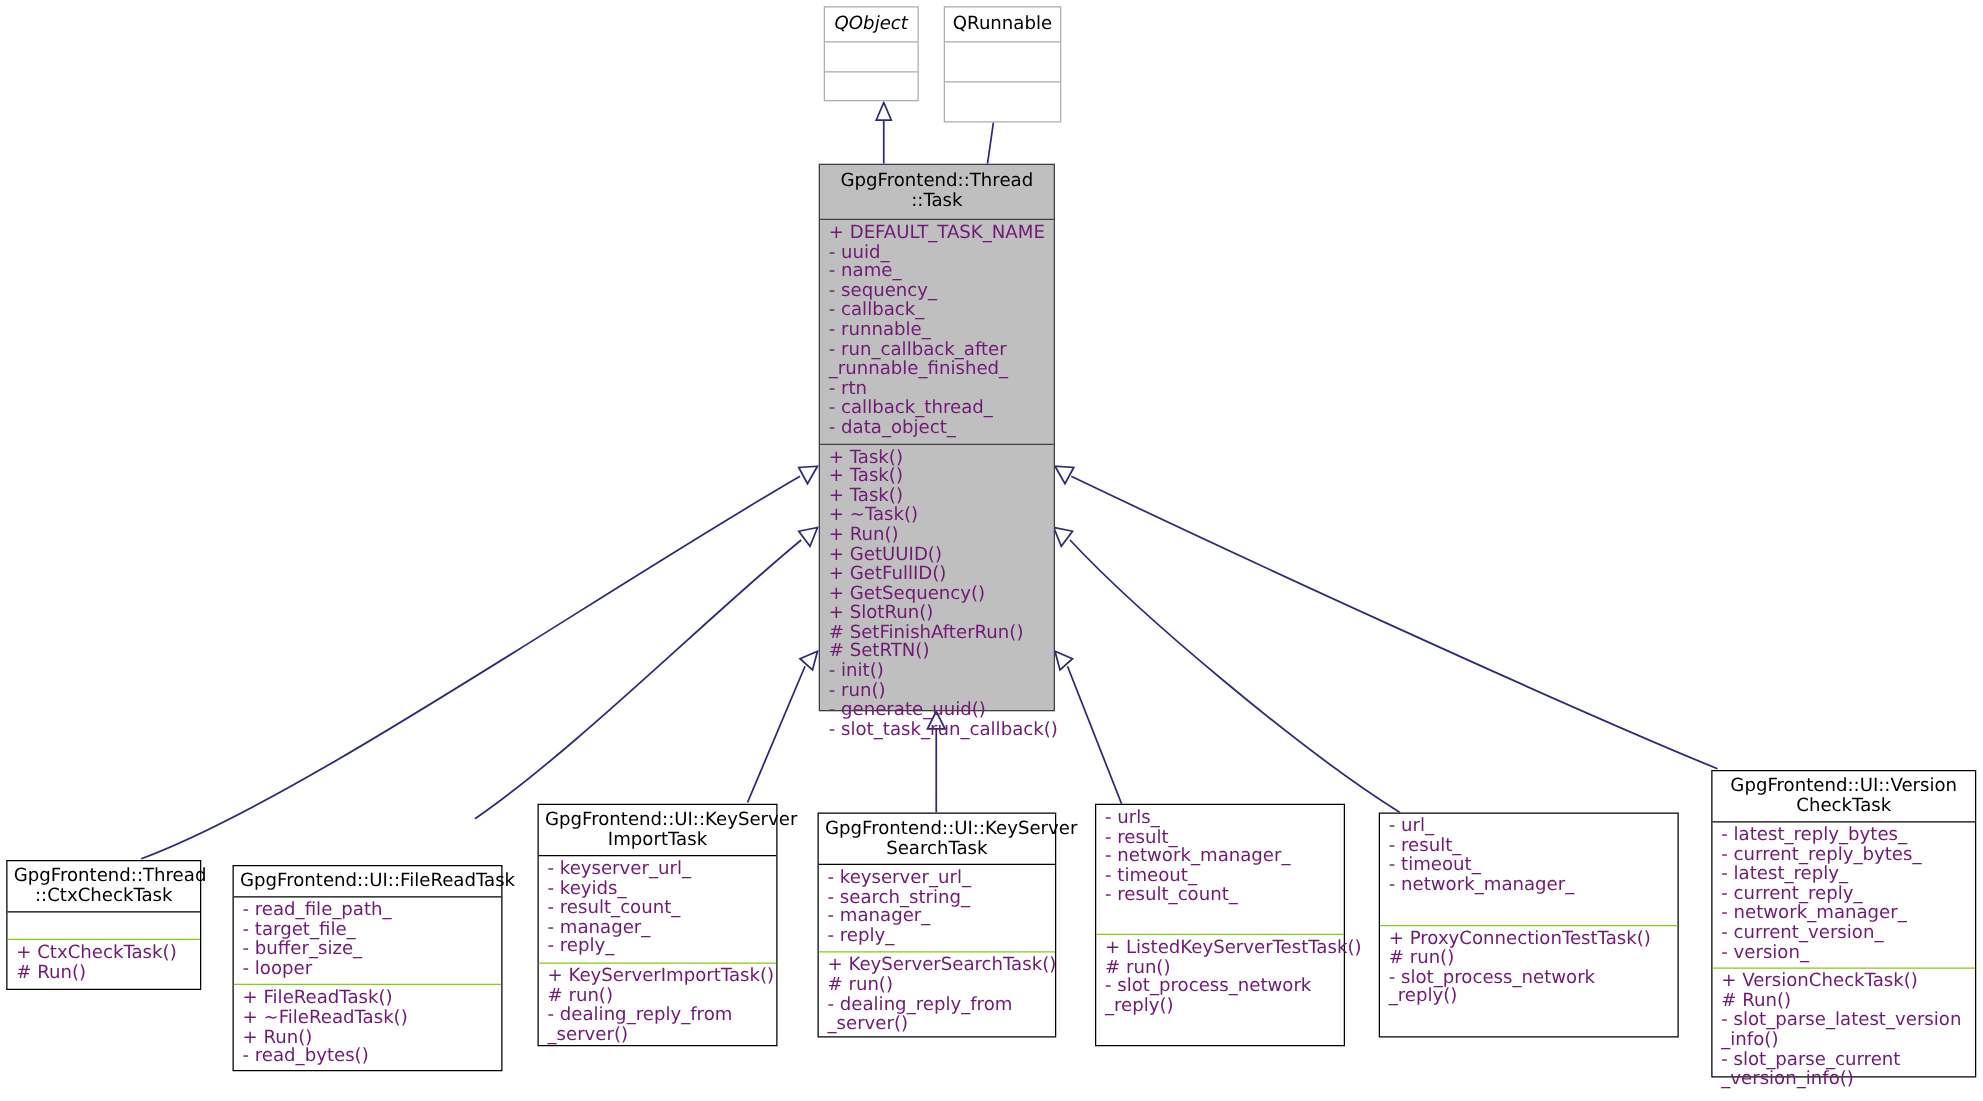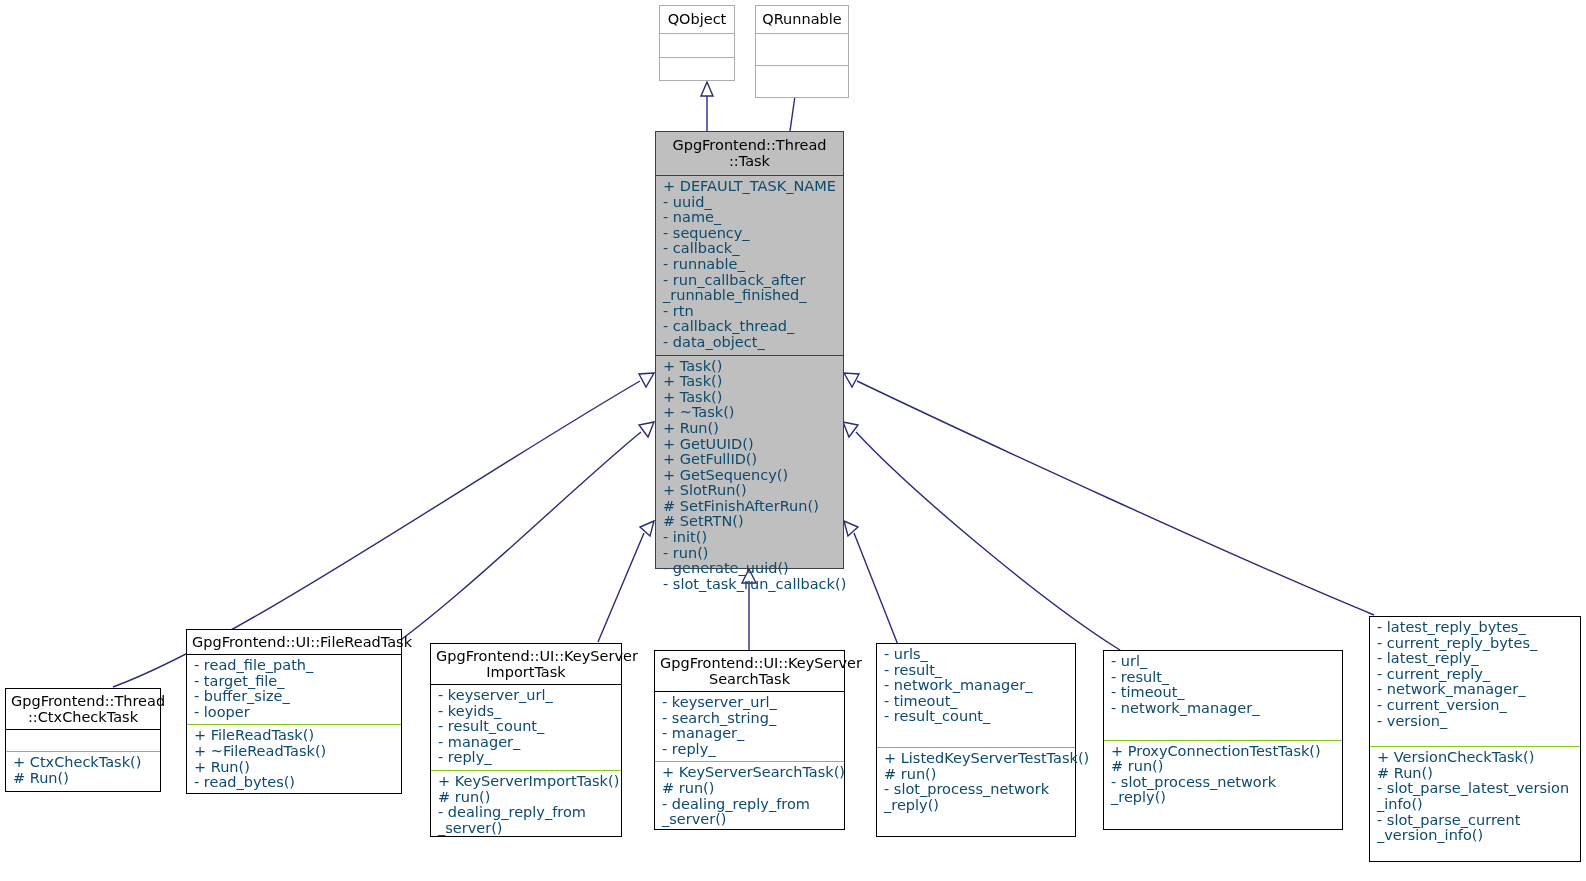--- a/index.html
+++ b/index.html
@@ -54,21 +54,21 @@
     border-bottom: 1px solid #acacac;
     padding: 5px 6px 6px 6px;
   }
   .uml-box:not(.base):not(.focus) > .cls-title {
     border-bottom: 1px solid #000000;
   }
   .cls-section {
     padding: 3px 6px 4px 7px;
     font-size: 14.5px;
     line-height: 15.6px;
-    color: #0c4a6e;
+    color: #701a75;
     flex: 1 1 auto;
   }
   .uml-box.focus .cls-section {
     border-bottom: 1px solid #404040;
   }
   .uml-box.base .cls-section {
     border-bottom: 1px solid #acacac;
   }
   .uml-box:not(.base):not(.focus) > .cls-section {
     border-bottom: 1px solid #84cc16;
@@ -133,21 +133,21 @@
       <path d="M 1120 650 C 1040 600 910 490 856 432" stroke="#2a2a7a" stroke-width="1.4" fill="none"></path>
       <polygon points="843,422 849,437 858,425" fill="#ffffff" stroke="#2a2a7a" stroke-width="1.4"></polygon>
     </g>
 
     <g>
       <path d="M 1374 615 C 1240 560 980 440 857 381" stroke="#2a2a7a" stroke-width="1.4" fill="none"></path>
       <polygon points="844,373 852,387 859,374" fill="#ffffff" stroke="#2a2a7a" stroke-width="1.4"></polygon>
     </g>
   </svg>
 
-  <div class="uml-box base" style="left:659px; top:5px; width:76px; height:76px;">
+  <div class="uml-box base" style="left:659px; top:5px; width:76px; height:76px;font-style:italic;">
     <div class="cls-title">QObject</div>
     <div class="cls-section empty"></div>
     <div class="cls-section empty last"></div>
   </div>
 
   <div class="uml-box base" style="left:755px; top:5px; width:94px; height:93px;">
     <div class="cls-title">QRunnable</div>
     <div class="cls-section empty"></div>
     <div class="cls-section empty last"></div>
   </div>
@@ -190,21 +190,21 @@
   <div class="uml-box" style="left:5px; top:688px; width:156px; height:104px;">
     <div class="cls-title">GpgFrontend::Thread
 ::CtxCheckTask</div>
     <div class="cls-section empty"></div>
     <div class="cls-section last">
       <div class="cls-line">+ CtxCheckTask()</div>
       <div class="cls-line"># Run()</div>
     </div>
   </div>
 
-  <div class="uml-box" style="left:186px; top:629px; width:216px; height:165px;">
+  <div class="uml-box" style="left:186px; top:692px; width:216px; height:165px;">
     <div class="cls-title">GpgFrontend::UI::FileReadTask</div>
     <div class="cls-section">
       <div class="cls-line">- read_file_path_</div>
       <div class="cls-line">- target_file_</div>
       <div class="cls-line">- buffer_size_</div>
       <div class="cls-line">- looper</div>
     </div>
     <div class="cls-section last">
       <div class="cls-line">+ FileReadTask()</div>
       <div class="cls-line">+ ~FileReadTask()</div>
@@ -273,20 +273,22 @@
     </div>
     <div class="cls-section last">
       <div class="cls-line">+ ProxyConnectionTestTask()</div>
       <div class="cls-line"># run()</div>
       <div class="cls-line wrap">- slot_process_network
 _reply()</div>
     </div>
   </div>
 
   <div class="uml-box" style="left:1369px; top:616px; width:212px; height:246px;">
+    <div class="cls-title">GpgFrontend::UI::Version
+CheckTask</div>
     <div class="cls-section">
       <div class="cls-line">- latest_reply_bytes_</div>
       <div class="cls-line">- current_reply_bytes_</div>
       <div class="cls-line">- latest_reply_</div>
       <div class="cls-line">- current_reply_</div>
       <div class="cls-line">- network_manager_</div>
       <div class="cls-line">- current_version_</div>
       <div class="cls-line">- version_</div>
     </div>
     <div class="cls-section last">

